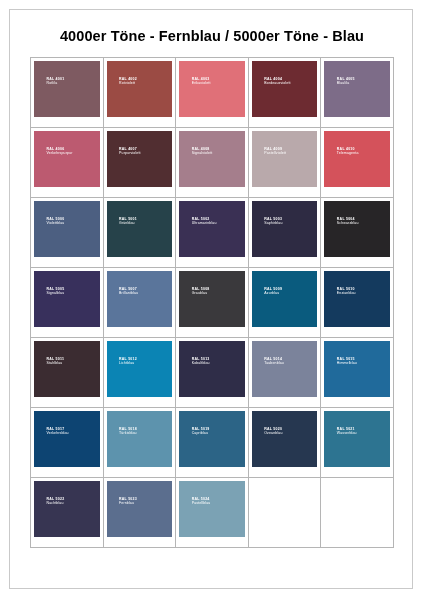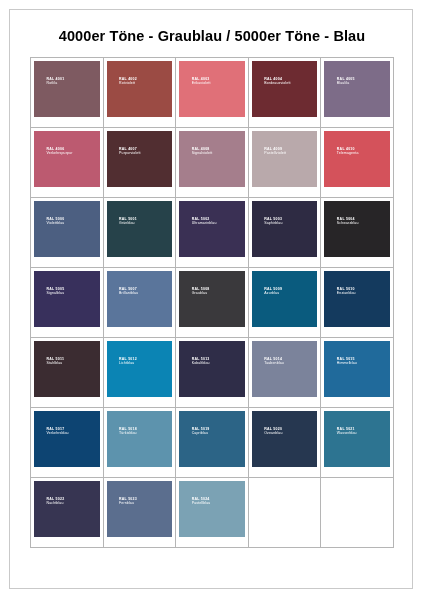--- a/index.html
+++ b/index.html
@@ -92,21 +92,21 @@
     letter-spacing: 0.15px;
     display: block;
     white-space: nowrap;
   }
 </style>
 </head>
 <body>
 
 <div id="page">
 
-  <div id="page-title">4000er Töne - Graublau / 5000er Töne - Blau</div>
+  <div id="page-title">4000er Töne - Fernblau / 5000er Töne - Blau</div>
 
   <div id="swatch-grid">
       <div class="grid-cell">
         <div class="swatch" style="background: rgb(126, 90, 97);">
           <div class="swatch-text" style="color: rgb(255, 255, 255);">
             <span class="swatch-code">RAL 4001</span>
             <span class="swatch-name">Rotlila</span>
           </div>
         </div>
       </div>

